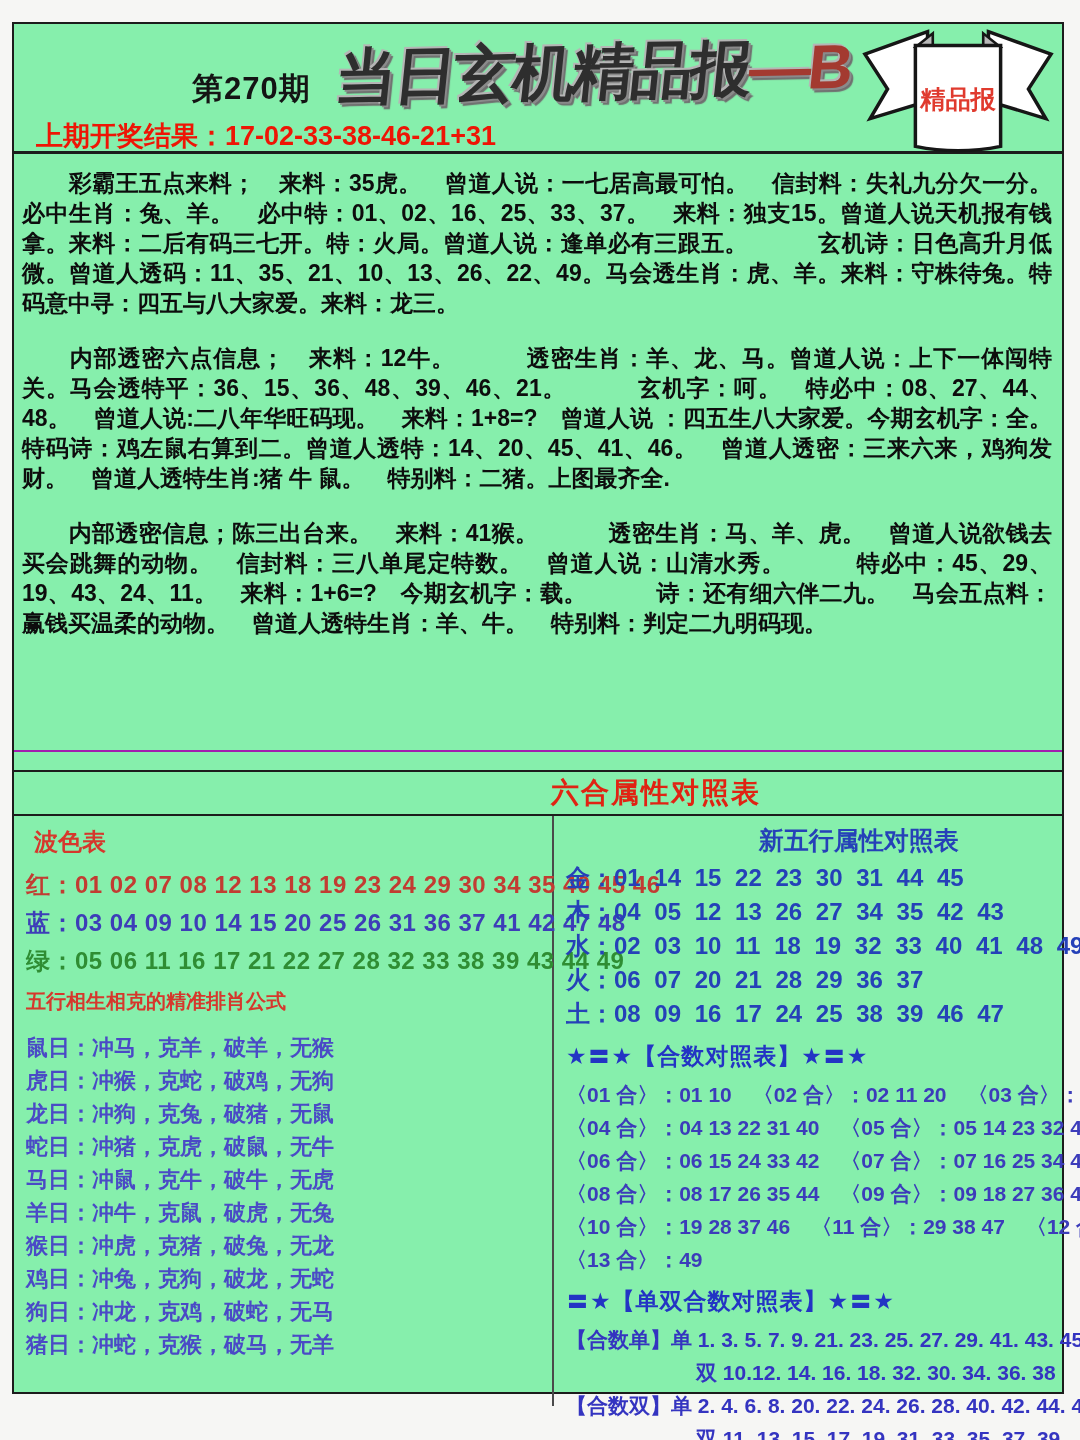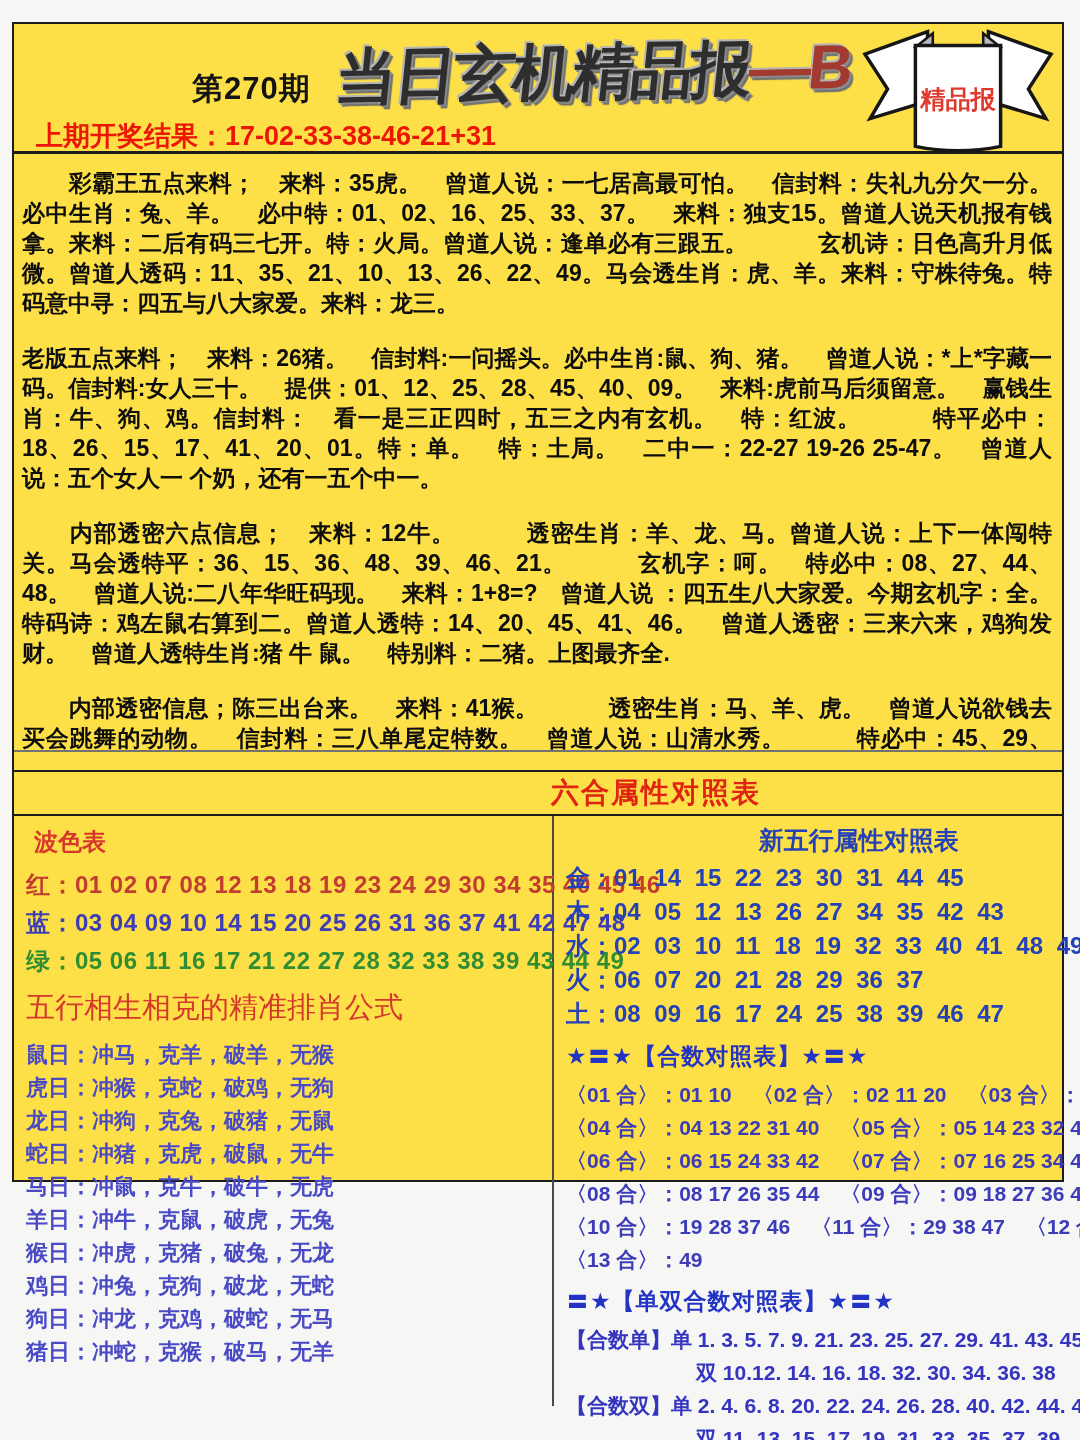--- a/index.html
+++ b/index.html
@@ -1,46 +1,46 @@
 <!DOCTYPE html>
 <html><head>
 <meta charset="utf-8">
 <style>
   html,body{margin:0;padding:0;width:1080px;height:1440px;overflow:hidden;
     background:#f6f6f4;font-family:"Liberation Sans","DejaVu Sans",sans-serif;}
-  .sheet{position:absolute;left:12px;top:22px;width:1052px;height:1160px;
-    background:#fde047;border:2px solid #1c1c1c;box-sizing:border-box;}
+  .sheet{position:absolute;left:12px;top:22px;width:1052px;height:1372px;
+    background:#86efac;border:2px solid #1c1c1c;box-sizing:border-box;}
   
   .hdr{position:relative;height:130px;border-bottom:3px solid #1c1c1c;box-sizing:border-box;}
   .issue{position:absolute;left:178px;top:44px;font-size:31px;font-weight:bold;color:#141414;letter-spacing:1px;}
   .title3d{position:absolute;left:322px;top:6px;font-size:62px;font-weight:900;color:#2e2e2e;
     letter-spacing:-3px;transform:skewX(-7deg) rotate(-1.2deg);white-space:nowrap;
     text-shadow:-2px -2px 0 #b5b5b5,2px 2px 0 #8a8a8a,4px 4px 1px #6f6f6f;}
   .title3d .suffix{color:#a33a30;}
   .result{position:absolute;left:22px;top:94px;font-size:27px;font-weight:bold;color:#ee1505;white-space:nowrap;text-align:center;}
   .banner{position:absolute;right:4px;top:-6px;width:200px;height:142px;}
   
-  .tips{height:598px;box-sizing:border-box;padding:14px 10px 0 8px;border-bottom:2px solid #737373;overflow:hidden;}
+  .tips{height:598px;box-sizing:border-box;padding:14px 10px 0 8px;border-bottom:2px solid #a21caf;overflow:hidden;}
   .tips p{margin:0 0 25px 0;font-size:23px;line-height:30px;font-weight:bold;color:#0d0d0d;
     text-align:justify;letter-spacing:0;}
   
   .band{margin-top:18px;border-top:2px solid #1c1c1c;border-bottom:2px solid #1c1c1c;
     height:42px;line-height:42px;text-align:center;}
   .band span{display:inline-block;transform:translateX(118px);
     font-size:28px;font-weight:bold;color:#e02313;letter-spacing:2px;}
   
   .cols{display:flex;height:590px;}
   .colL{width:540px;box-sizing:border-box;border-right:2px solid #4a4a4a;padding:8px 6px 0 12px;}
   .colR{flex:1;box-sizing:border-box;padding:4px 6px 0 12px;}
   .bose-title{font-size:24px;font-weight:bold;color:#d6372c;margin:2px 0 8px 8px;}
   .bose-row{font-size:24px;font-weight:bold;line-height:38px;white-space:nowrap;letter-spacing:0.5px;}
   .row-red{color:#c23c32;}
   .row-blue{color:#3d3db8;}
   .row-green{color:#2f8d33;}
-  .wuxing-title{font-size:29px;font-weight:normal;color:#d6372c;margin:8px 0 10px 0;}
+  .wuxing-title{font-size:20px;font-weight:bold;color:#d6372c;margin:8px 0 16px 0;}
   .zodiac div{font-size:22px;font-weight:bold;color:#4a4ac6;line-height:33px;white-space:nowrap;font-family:Liberation Serif, serif;}
   .wx-header{font-size:25px;font-weight:bold;color:#2541b8;text-align:center;margin:4px 40px 4px 0;}
   .wx-row{font-size:24px;font-weight:bold;color:#2541b8;line-height:34px;white-space:nowrap;word-spacing:7px;}
   .sub-header{font-size:23px;font-weight:bold;color:#2334c4;margin:10px 0 6px 0;letter-spacing:1px;}
   .hesu div{font-size:21px;font-weight:bold;color:#3c3cba;line-height:33px;white-space:nowrap;}
   .ds div{font-size:21px;font-weight:bold;color:#3434c0;line-height:33px;white-space:nowrap;}
   .ds .indent{padding-left:130px;}
 </style>
 </head>
 <body>
@@ -58,21 +58,20 @@
       <polygon points="164,32 144,16 144,40" fill="#b9b9b9" stroke="#161616" stroke-width="3"></polygon>
       <path d="M66,30 L164,30 L164,146 Q115,156 66,146 Z" fill="#ffffff" stroke="#161616" stroke-width="4"></path>
       <text x="115" y="102" text-anchor="middle" font-size="29" font-weight="bold" fill="#e03a2e">精品报</text>
     </svg>
 
     <div class="result"><span>上期开奖结果：</span><span>17-02-33-38-46-21+31</span></div>
   </div>
 
   <div class="tips">
     <p>　　彩霸王五点来料；　来料：35虎。　曾道人说：一七居高最可怕。　信封料：失礼九分欠一分。必中生肖：兔、羊。　必中特：01、02、16、25、33、37。　来料：独支15。曾道人说天机报有钱拿。来料：二后有码三七开。特：火局。曾道人说：逢单必有三跟五。　　　玄机诗：日色高升月低微。曾道人透码：11、35、21、10、13、26、22、49。马会透生肖：虎、羊。来料：守株待兔。特码意中寻：四五与八大家爱。来料：龙三。</p>
-    <p>老版五点来料；　来料：26猪。　信封料:一问摇头。必中生肖:鼠、狗、猪。　曾道人说：*上*字藏一码。信封料:女人三十。　提供：01、12、25、28、45、40、09。　来料:虎前马后须留意。　赢钱生肖：牛、狗、鸡。信封料：　看一是三正四时，五三之内有玄机。　特：红波。　　　特平必中：18、26、15、17、41、20、01。特：单。　特：土局。　二中一：22-27 19-26 25-47。　曾道人说：五个女人一 个奶，还有一五个中一。</p>
     <p>　　内部透密六点信息；　来料：12牛。　　　透密生肖：羊、龙、马。曾道人说：上下一体闯特关。马会透特平：36、15、36、48、39、46、21。　　　玄机字：呵。　特必中：08、27、44、48。　曾道人说:二八年华旺码现。　来料：1+8=?　曾道人说 ：四五生八大家爱。今期玄机字：全。　　　特码诗：鸡左鼠右算到二。曾道人透特：14、20、45、41、46。　曾道人透密：三来六来，鸡狗发财。　曾道人透特生肖:猪 牛 鼠。　特别料：二猪。上图最齐全.</p>
     <p>　　内部透密信息；陈三出台来。　来料：41猴。　　　透密生肖：马、羊、虎。　曾道人说欲钱去买会跳舞的动物。　信封料：三八单尾定特数。　曾道人说：山清水秀。　　　特必中：45、29、19、43、24、11。　来料：1+6=?　今期玄机字：载。　　　诗：还有细六伴二九。　马会五点料：赢钱买温柔的动物。　曾道人透特生肖：羊、牛。　特别料：判定二九明码现。</p>
   </div>
 
   <div class="band">
     <span>六合属性对照表</span>
   </div>
 
   <div class="cols">
 

